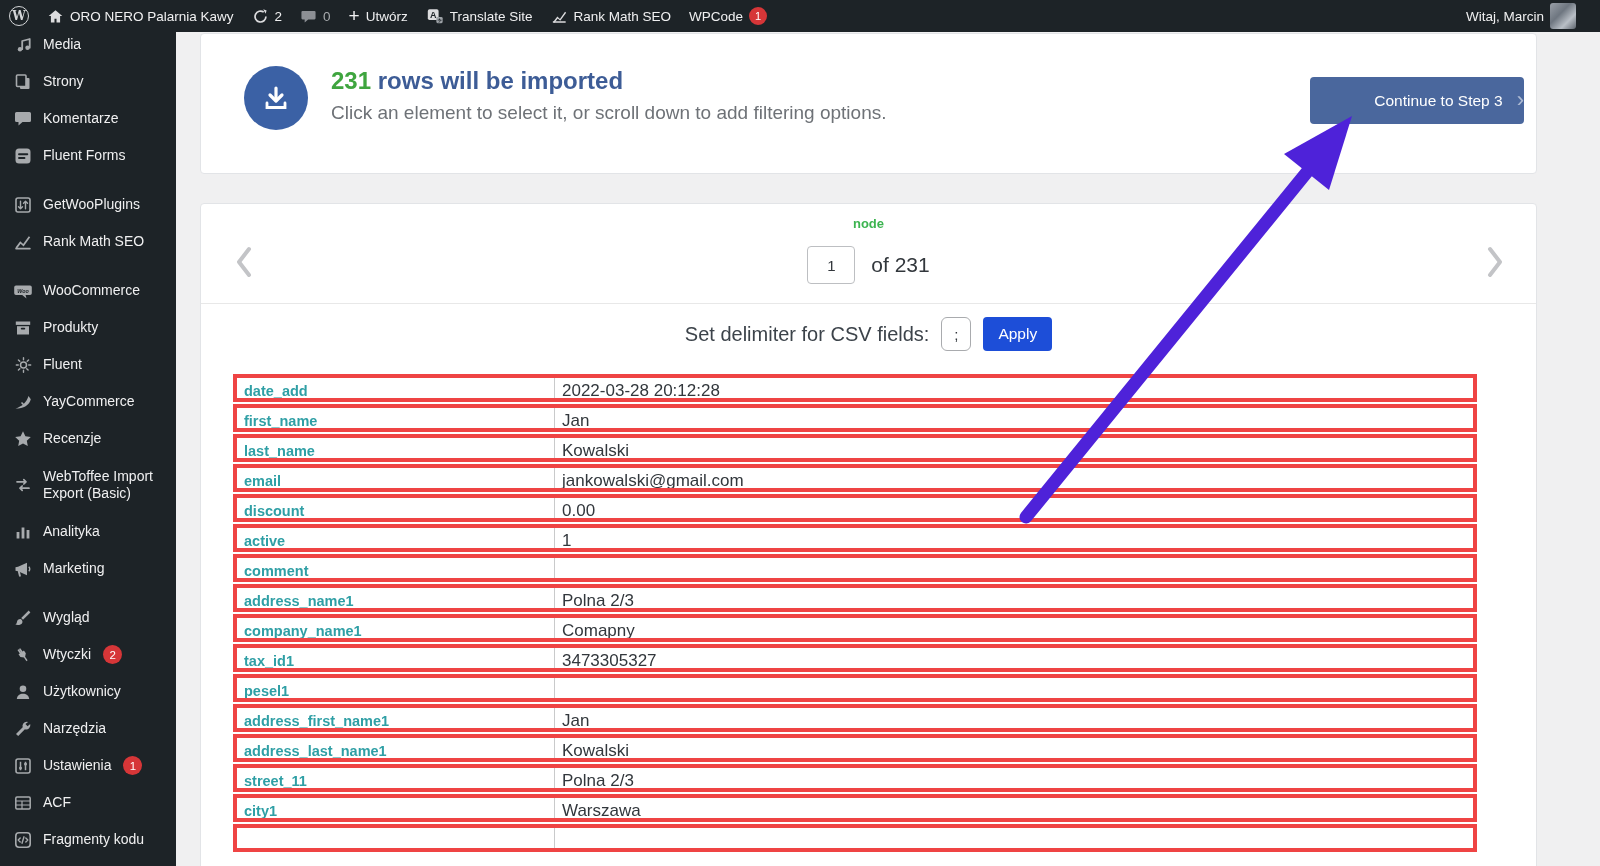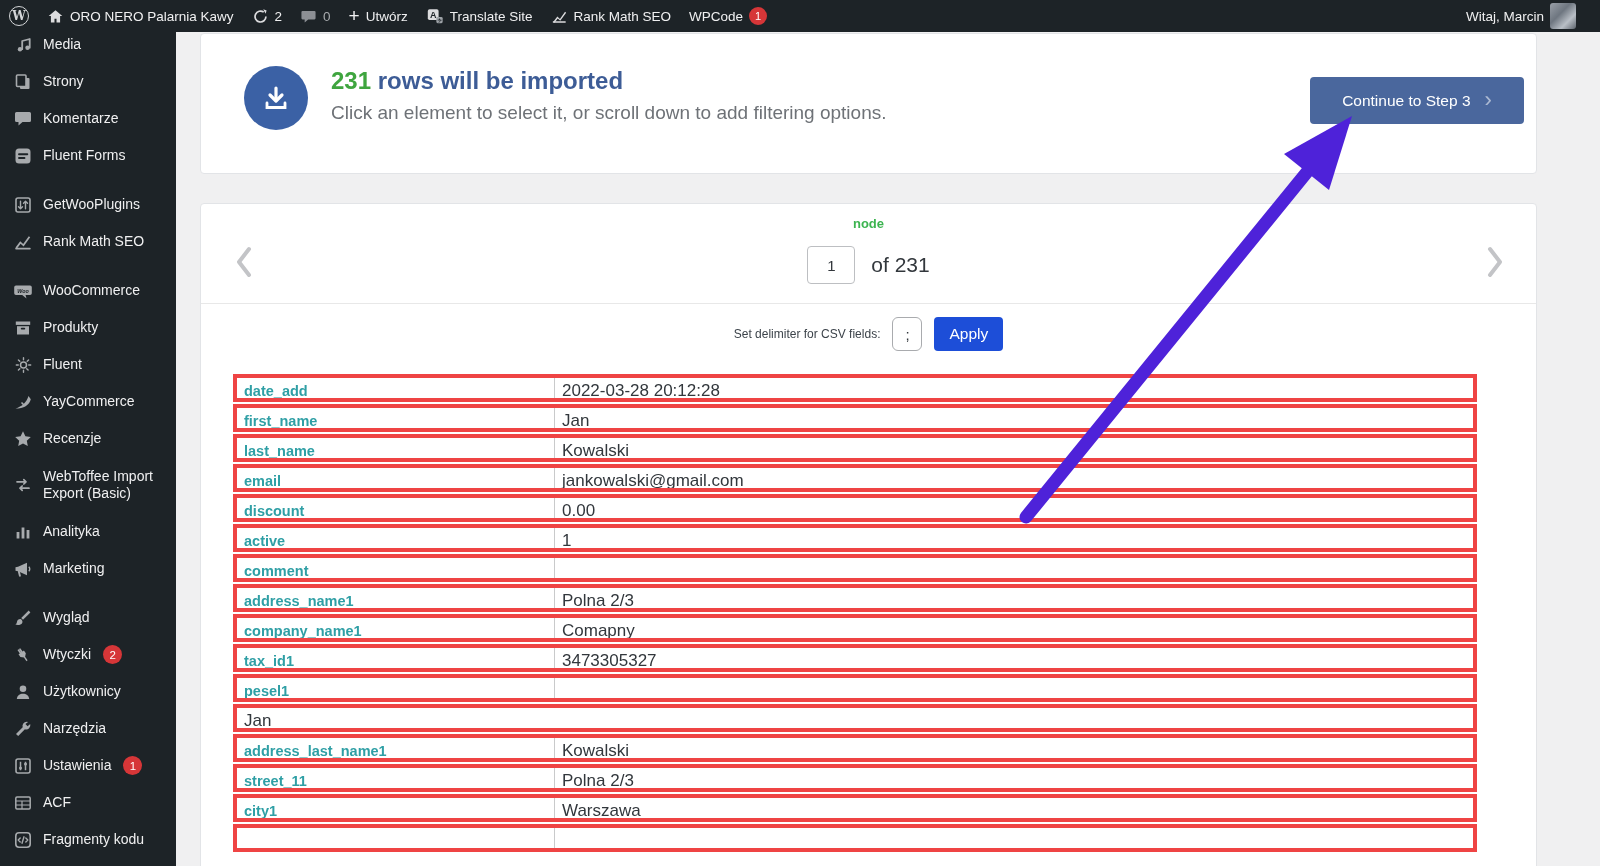--- a/index.html
+++ b/index.html
@@ -41,38 +41,38 @@
   .card-header { left:24px; top:1px; width:1337px; height:141px; }
   .card-main   { left:24px; top:171px; width:1337px; height:760px; }
 
   .hdr-icon { position:absolute; left:43px; top:32px; width:64px; height:64px; border-radius:50%;
               background:#3b61a5; display:flex; align-items:center; justify-content:center; }
   .hdr-title { position:absolute; left:130px; top:33px; font-size:24px; font-weight:bold; color:#3d5c96; }
   .hdr-title .num { color:#3fa53f; }
   .hdr-sub { position:absolute; left:130px; top:68px; font-size:19px; color:#6e7277; }
   .btn-continue { position:absolute; left:1109px; top:43px; width:214px; height:47px; background:#4a679d;
                   border:none; border-radius:4px; color:#fff; font-size:15.5px; font-family:inherit;
-                  display:flex; align-items:center; justify-content:center; gap:14px; cursor:pointer; }
+                  display:flex; align-items:center; justify-content:flex-end; gap:14px; cursor:pointer; }
   .btn-continue .chev { color:rgba(255,255,255,.55); font-size:22px; line-height:1; margin-top:-2px; }
 
   
   .pag { position:absolute; left:0; top:0; width:100%; height:100px; border-bottom:1px solid #e8e8e8; }
   .pag-node { position:absolute; top:12px; width:100%; text-align:center; font-size:13px; font-weight:bold; color:#3cb450; }
   .pag-controls { position:absolute; top:42px; width:100%; display:flex; align-items:center; justify-content:center; gap:16px; }
   .pag-input { width:48px; height:38px; border:1px solid #bdbfc2; border-radius:4px; text-align:center;
                font-size:15px; color:#32373c; font-family:inherit; }
   .pag-of { font-size:21px; color:#32373c; }
   .pag-chev { position:absolute; top:38px; width:26px; height:40px; display:flex; align-items:center;
               justify-content:center; cursor:pointer; }
   .pag-chev.left { left:30px; } .pag-chev.right { right:28px; }
 
   
   .delim-row { position:absolute; left:0; top:112px; width:100%; height:36px;
                display:flex; align-items:center; justify-content:center; gap:12px; }
-  .delim-label { font-size:12px; color:#3c434a; }
+  .delim-label { font-size:20px; color:#3c434a; }
   .delim-input { width:30px; height:34px; border:1px solid #a9abae; border-radius:6px; text-align:center;
                  font-size:15px; color:#32373c; font-family:inherit; }
   .btn-apply { height:34px; padding:0 15px; background:#1d4ed8; color:#fff; border:none; border-radius:4px;
                font-size:15.5px; font-family:inherit; cursor:pointer; }
 
   
   .tbl { position:absolute; left:32px; top:170px; width:1244px; }
   .trow { display:flex; height:28px; border:4px solid #ef4444; margin-bottom:2px; background:#fff; }
   .tkey { width:318px; flex:0 0 318px; border-right:1px solid #c9cacb; padding-left:7px;
           font-size:14.5px; font-weight:bold; color:#2f9fa5; line-height:26px; cursor:pointer;
@@ -431,20 +431,21 @@
           </div>
           <div class="trow">
             <div class="tkey">tax_id1</div>
             <div class="tval">3473305327</div>
           </div>
           <div class="trow">
             <div class="tkey">pesel1</div>
             <div class="tval"></div>
           </div>
           <div class="trow">
+            <div class="tkey">address_first_name1</div>
             <div class="tval">Jan</div>
           </div>
           <div class="trow">
             <div class="tkey">address_last_name1</div>
             <div class="tval">Kowalski</div>
           </div>
           <div class="trow">
             <div class="tkey">street_11</div>
             <div class="tval">Polna 2/3</div>
           </div>

